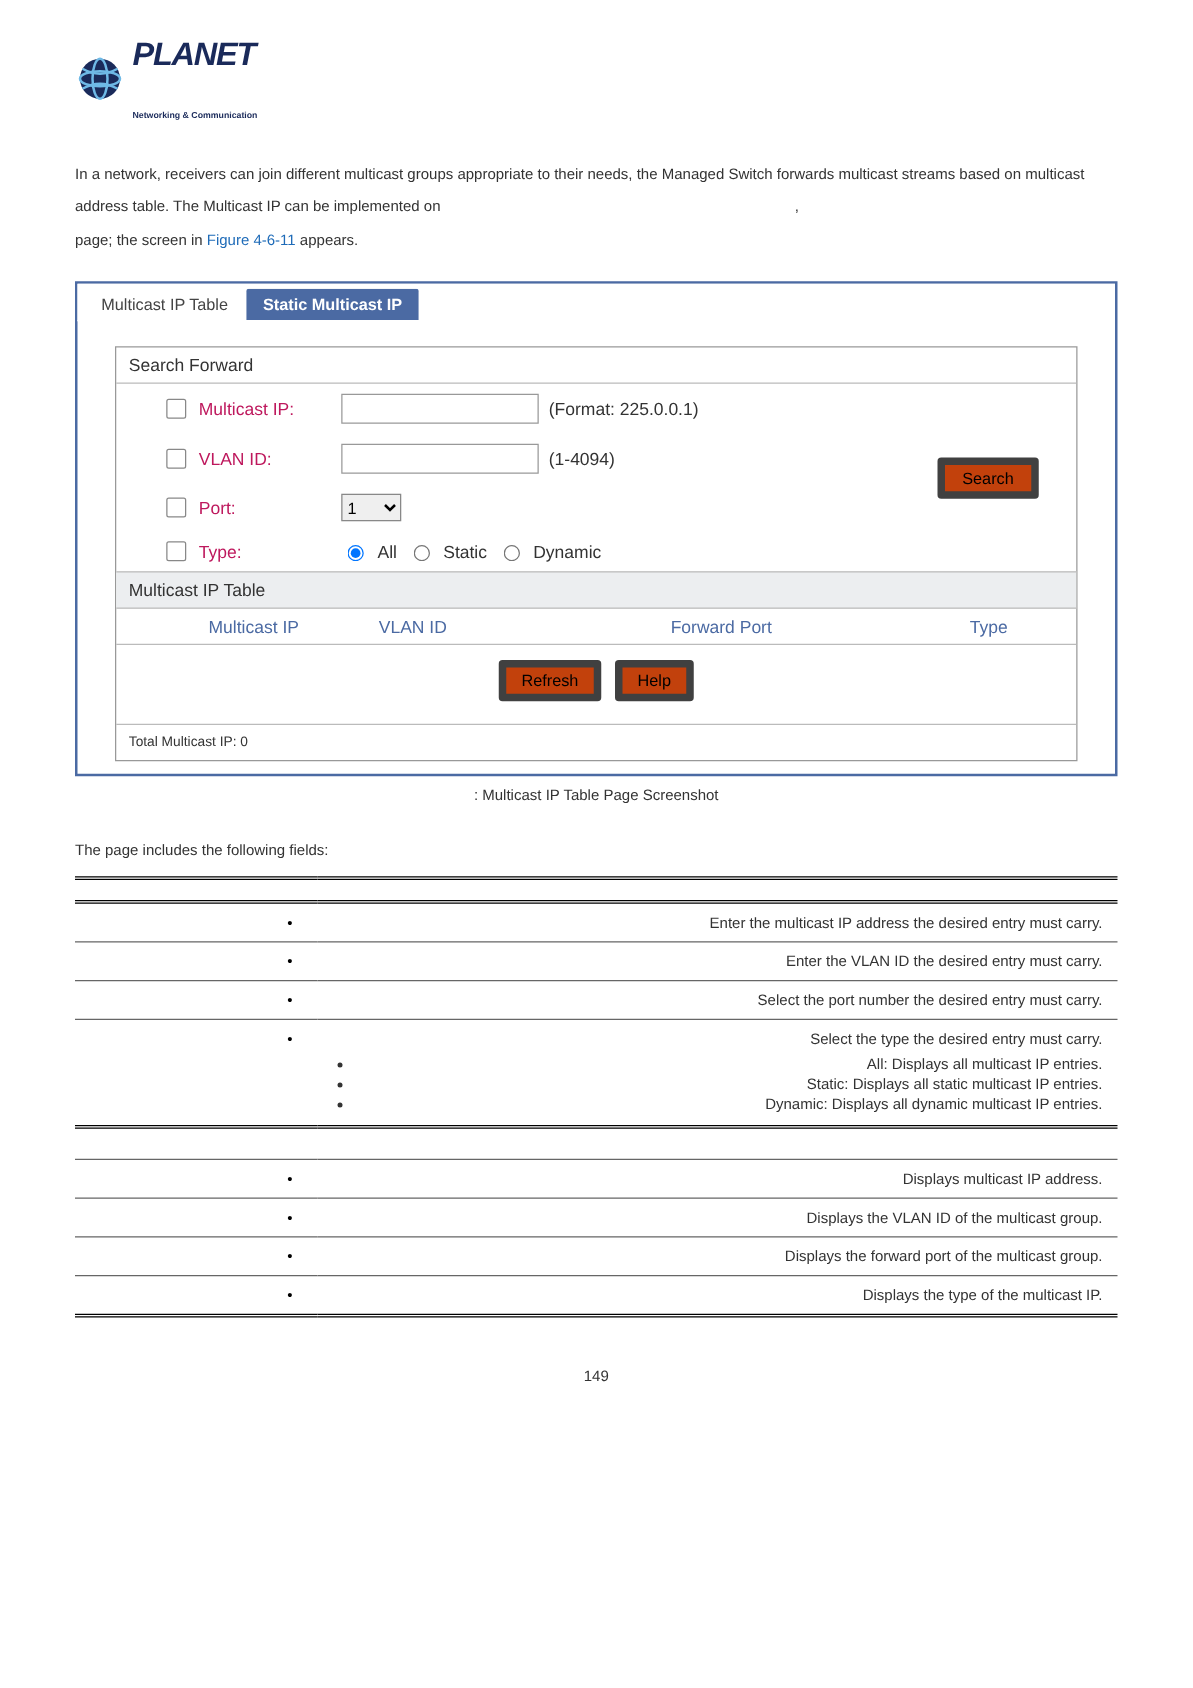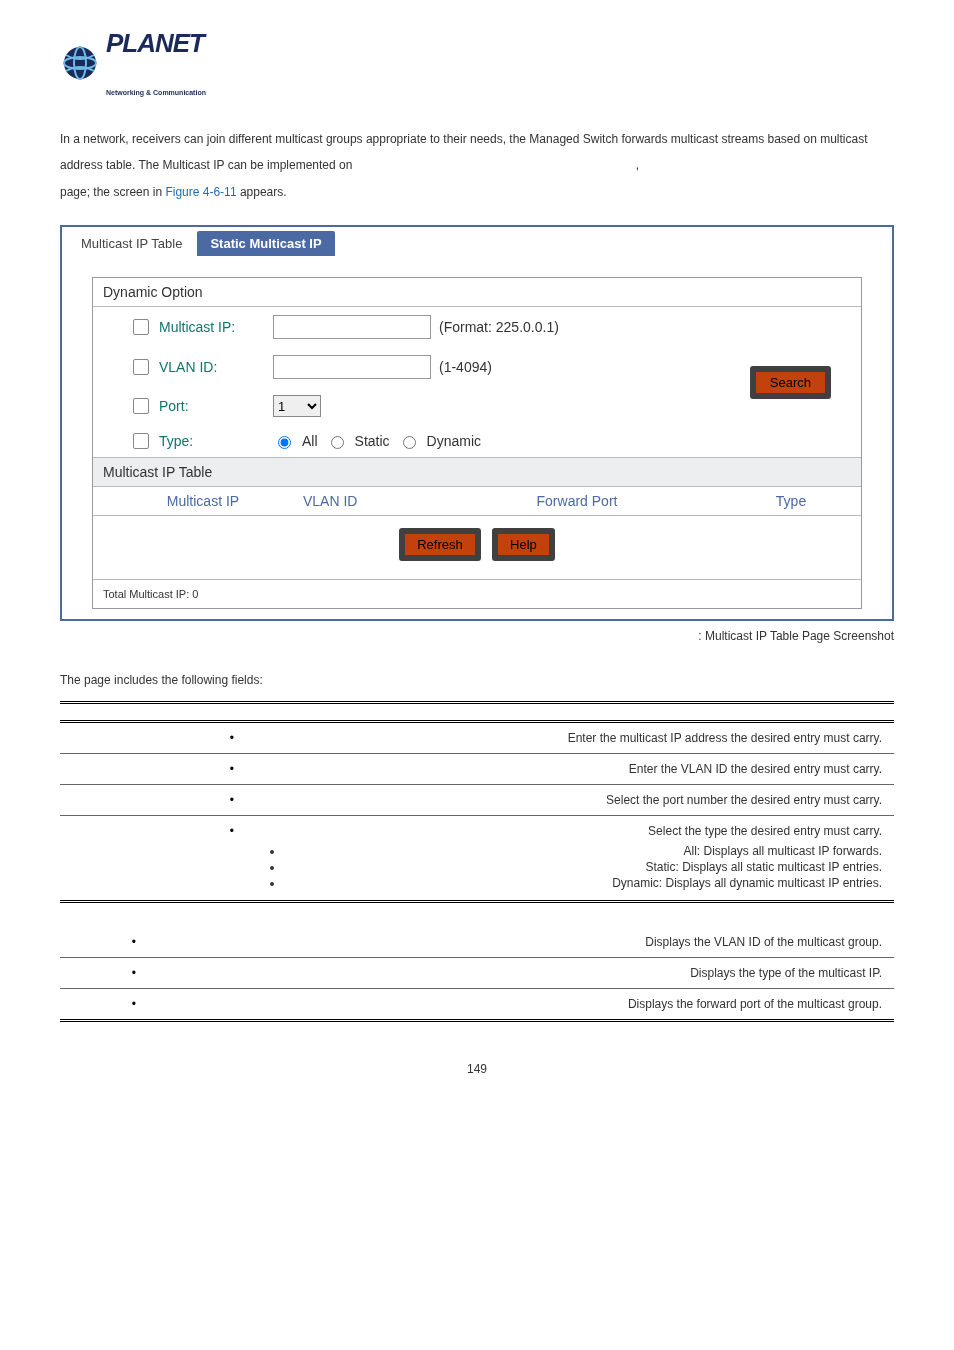--- a/index.html
+++ b/index.html
@@ -87,21 +87,21 @@
     display: flex;
     align-items: center;
     padding: 8px 10px 8px 40px;
   }
   .search-label {
     width: 140px;
     display: flex;
     align-items: center;
     gap: 10px;
     font-size: 14px;
-    color: #0f766e;
+    color: #be185d;
   }
   .square-box {
     width: 14px;
     height: 14px;
     border: 1px solid #888;
     border-radius: 2px;
     background: #fff;
     display: inline-block;
   }
   .text-input {
@@ -172,21 +172,21 @@
     padding: 12px 0 18px 0;
   }
   .btn-row .btn { margin: 0 4px; padding: 3px 12px;}
   .total-row {
     padding: 8px 10px;
     font-size: 11px;
     color: #333;
     border-top: 1px solid #bbb;
   }
   .figcap {
-    text-align: right;
+    text-align: center;
     margin: 8px 0 30px 0;
   }
   .fields-intro {
     margin: 0 0 14px 0;
   }
 
   table.fields {
     width: 100%;
     border-collapse: collapse;
     margin: 0 0 24px 0;
@@ -259,21 +259,21 @@
     <span>page; the screen in </span><span class="blue-link">Figure 4-6-11</span><span> appears.</span>
   </div>
 
   <div class="panel">
     <div class="tabs">
       <div class="tab">Multicast IP Table</div>
       <div class="tab active">Static Multicast IP</div>
     </div>
 
     <div class="box">
-      <div class="box-header">Dynamic Option</div>
+      <div class="box-header">Search Forward</div>
 
       <div class="search-area">
         <div class="search-left">
           <div class="search-row">
             <div class="search-label">
               <span class="square-box"></span>
               <span>Multicast IP:</span>
             </div>
             <input class="text-input" type="text" style="">
             <span class="hint">(Format: 225.0.0.1)</span>
@@ -358,41 +358,45 @@
       </tr>
       <tr>
         <td class="dot"></td>
         <td>Select the port number the desired entry must carry.</td>
       </tr>
       <tr>
         <td class="dot" style="vertical-align:top"></td>
         <td>
           <span>Select the type the desired entry must carry.</span>
           <ul class="inner">
-            <li>All: Displays all multicast IP forwards.</li>
+            <li>All: Displays all multicast IP entries.</li>
             <li>Static: Displays all static multicast IP entries.</li>
             <li>Dynamic: Displays all dynamic multicast IP entries.</li>
           </ul>
         </td>
       </tr>
     </tbody>
   </table>
 
   <table class="fields">
     <tbody>
       <tr>
+        <td class="obj-col dot" style="border-top:1px solid #666"></td>
+        <td style="border-top:1px solid #666">Displays multicast IP address.</td>
+      </tr>
+      <tr>
         <td class="dot"></td>
         <td>Displays the VLAN ID of the multicast group.</td>
       </tr>
       <tr>
         <td class="dot"></td>
+        <td>Displays the forward port of the multicast group.</td>
+      </tr>
+      <tr>
+        <td class="dot"></td>
         <td>Displays the type of the multicast IP.</td>
-      </tr>
-      <tr>
-        <td class="dot"></td>
-        <td>Displays the forward port of the multicast group.</td>
       </tr>
     </tbody>
   </table>
 
   <div class="pgnum">149</div>
 
 </div>
 
 </body></html>

